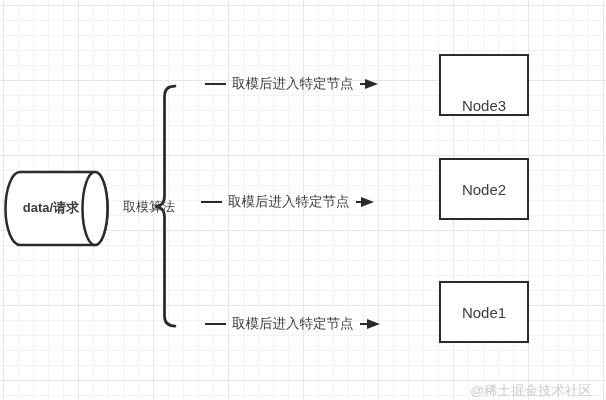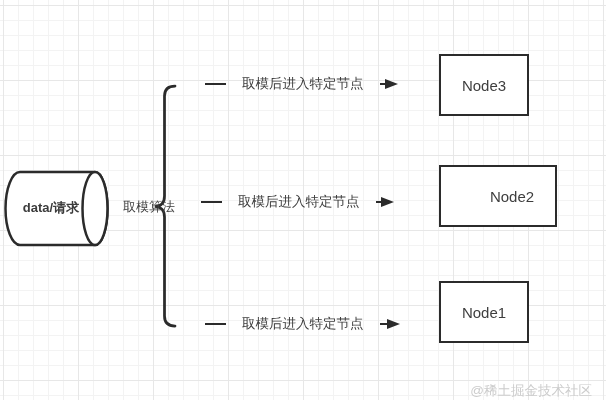--- a/index.html
+++ b/index.html
@@ -42,21 +42,21 @@
   }
   .arrow{
     position:absolute;
     display:flex;align-items:center;
     height:18px;
     color:#3c3c3c;
     font-size:13.5px;
     white-space:nowrap;
   }
   .arrow .seg{height:2px;background:#2b2b2b;flex:none;}
-  .arrow .arrow-label{margin:0 16px;}
+  .arrow .arrow-label{margin:0 6px;}
   .arrow .head{
     width:0;height:0;flex:none;
     border-left:13px solid #2b2b2b;
     border-top:5.5px solid transparent;
     border-bottom:5.5px solid transparent;
   }
   .watermark{
     position:absolute;
     right:14px;top:382px;
     color:#cccccc;
@@ -97,24 +97,24 @@
     <span class="head"></span>
   </div>
 
   <div class="arrow" style="left:205px;top:315px;">
     <span class="seg" style="width:21px;"></span>
     <span class="arrow-label">取模后进入特定节点</span>
     <span class="seg" style="width:7px;"></span>
     <span class="head"></span>
   </div>
 
-  <div class="node-box" style="top:54px;">
+  <div class="node-box" style="top:54px;align-items:flex-end;">
     <span>Node3</span>
   </div>
-  <div class="node-box" style="top:165px;padding-left:28px;">
+  <div class="node-box" style="top:158px;">
     <span>Node2</span>
   </div>
   <div class="node-box" style="top:281px;text-align:right;">
     <span>Node1</span>
   </div>
 
   <div class="watermark">@稀土掘金技术社区</div>
 
 </div>
 

